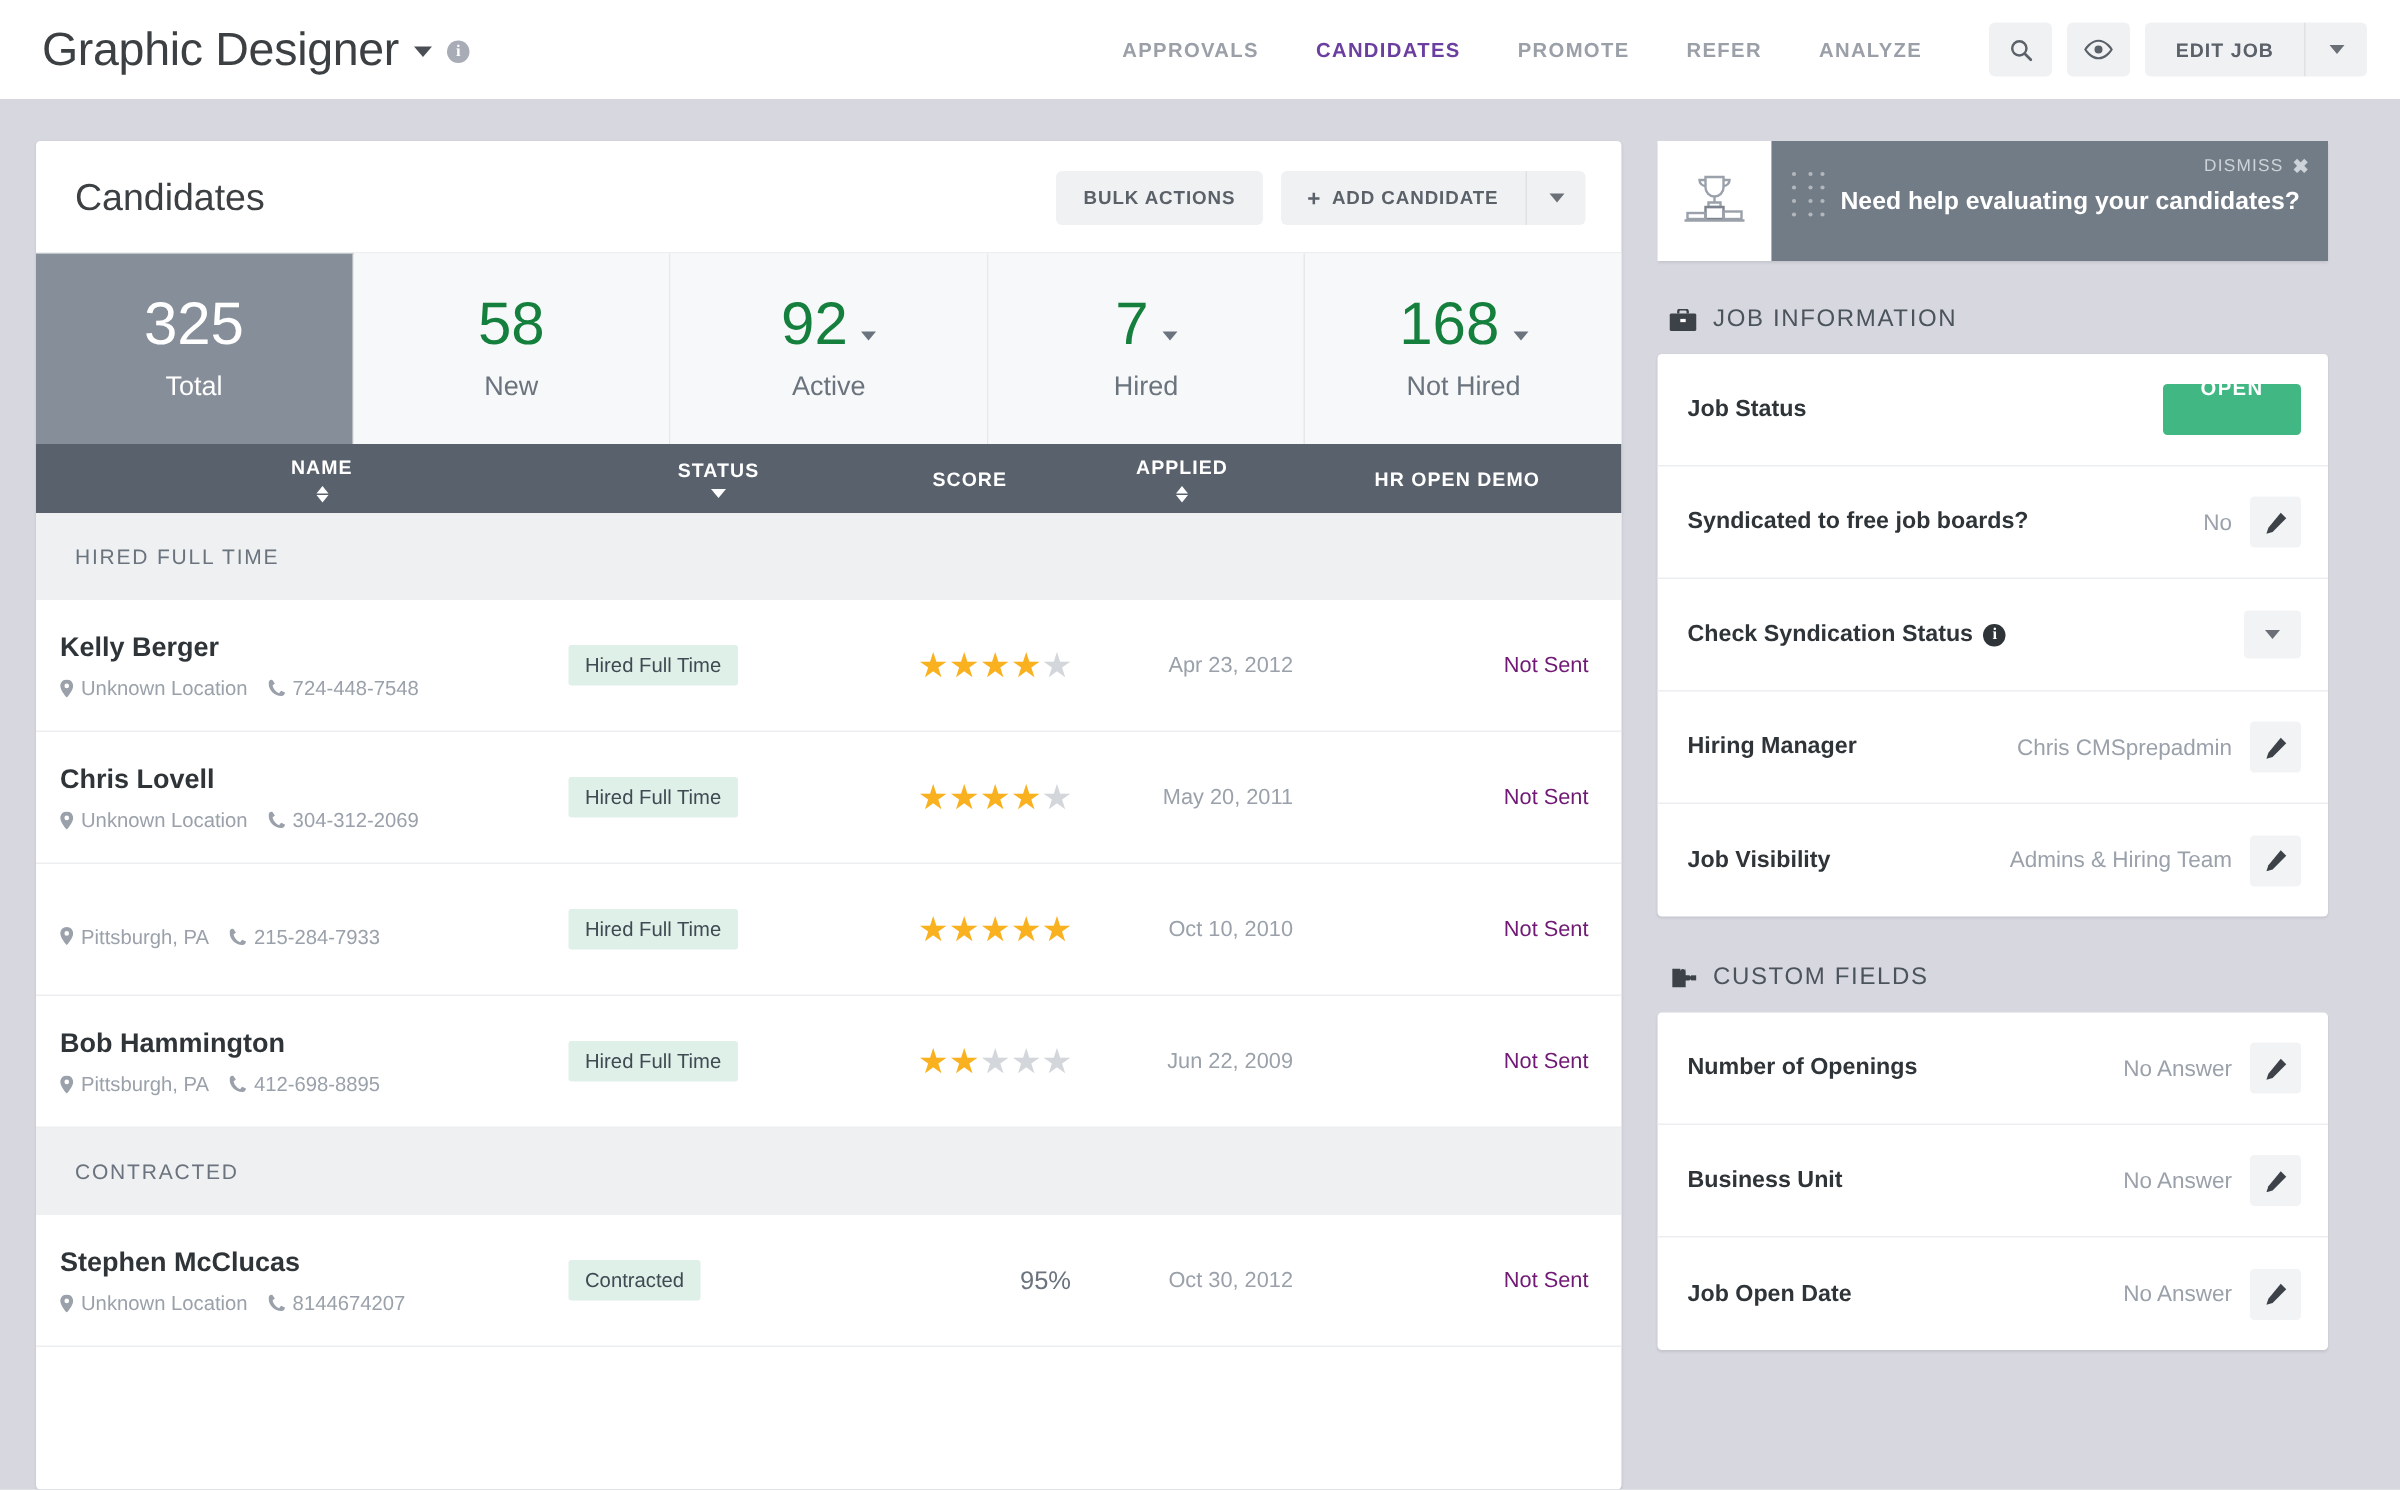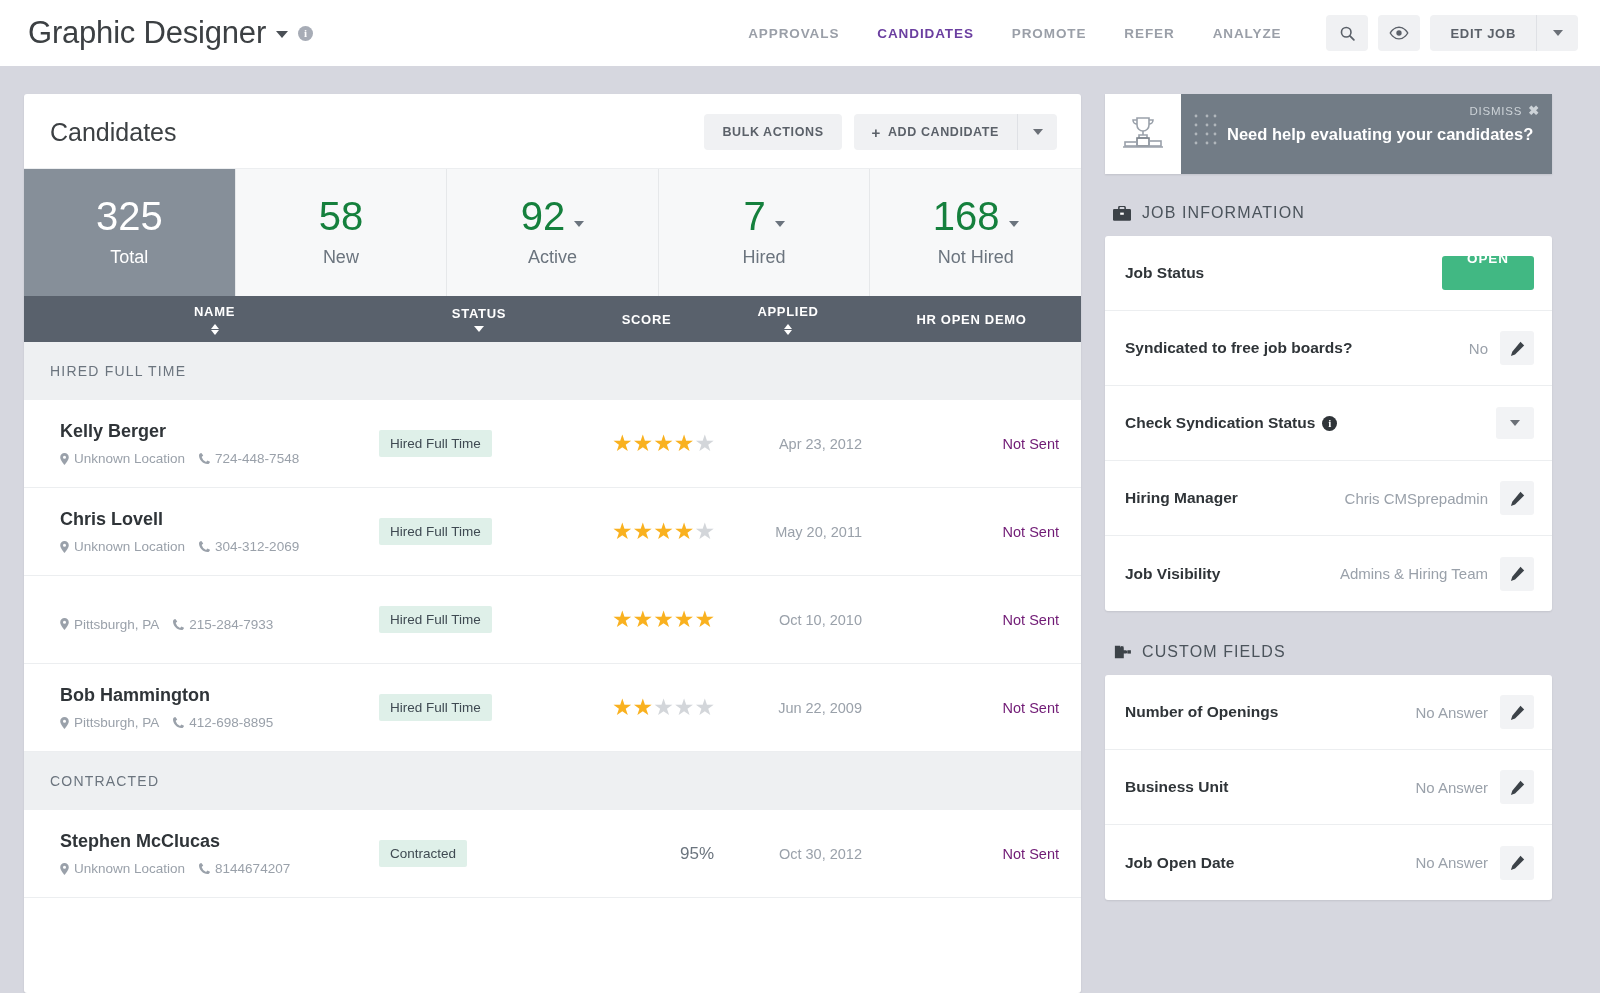--- a/index.html
+++ b/index.html
@@ -161,21 +161,21 @@
   .tbody { flex: 1; overflow: hidden; }
   .grouprow {
     background: #eef0f2; height: 58px;
     display: flex; align-items: center; padding-left: 26px;
     font-size: 14px; letter-spacing: 1.2px; color: #6b747e; font-weight: 400;
   }
   .row {
     display: flex; align-items: center; min-height: 88px;
     border-bottom: 1px solid #eceef0; background: #fff;
   }
-  .cell.c-name   { width: 355px; padding-left: 36px; }
+  .cell.c-name   { width: 355px; padding-left: 16px; }
   .cell.c-status { width: 200px; }
   .cell.c-score  { width: 135px; text-align: right; }
   .cell.c-applied{ width: 170px; text-align: right; padding-right: 22px; }
   .cell.c-demo   { flex: 1; text-align: right; padding-right: 22px; }
 
   .cand-name { font-size: 18px; color: #2f3438; font-weight: 600; cursor: pointer; }
   .cand-meta {
     margin-top: 9px; font-size: 13.5px; color: #9aa1aa;
     display: flex; align-items: center; gap: 14px;
   }

